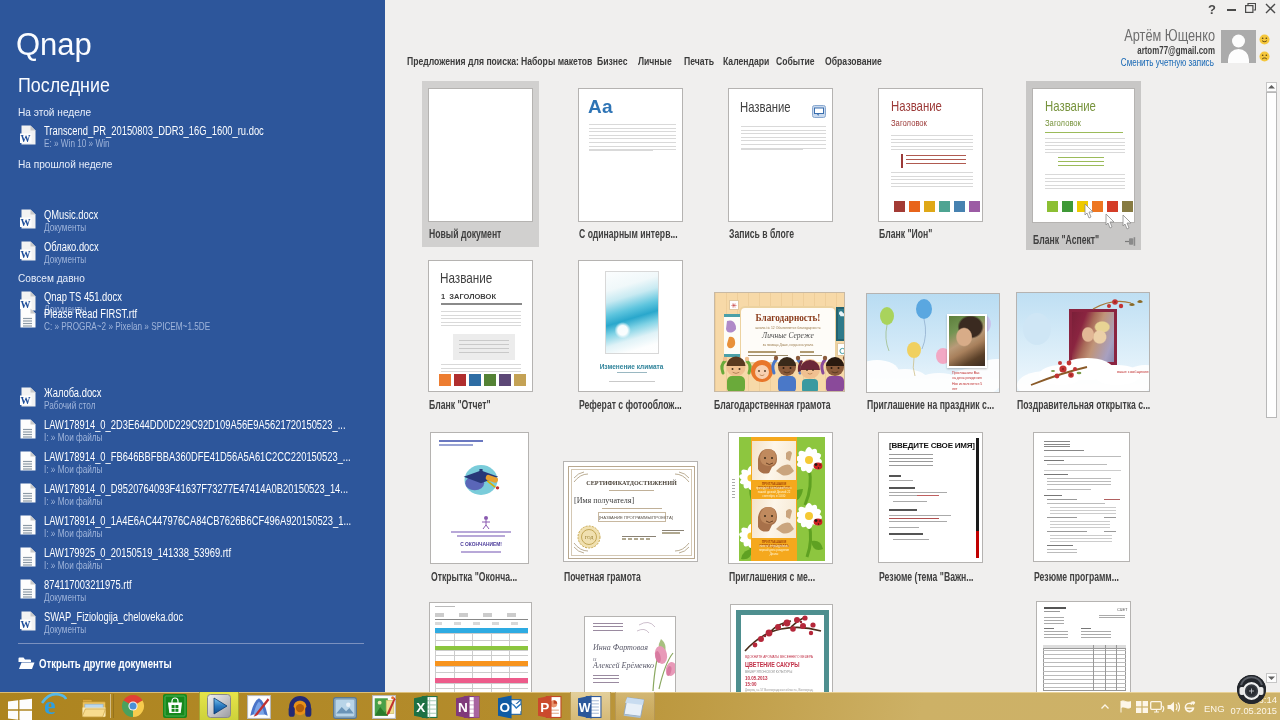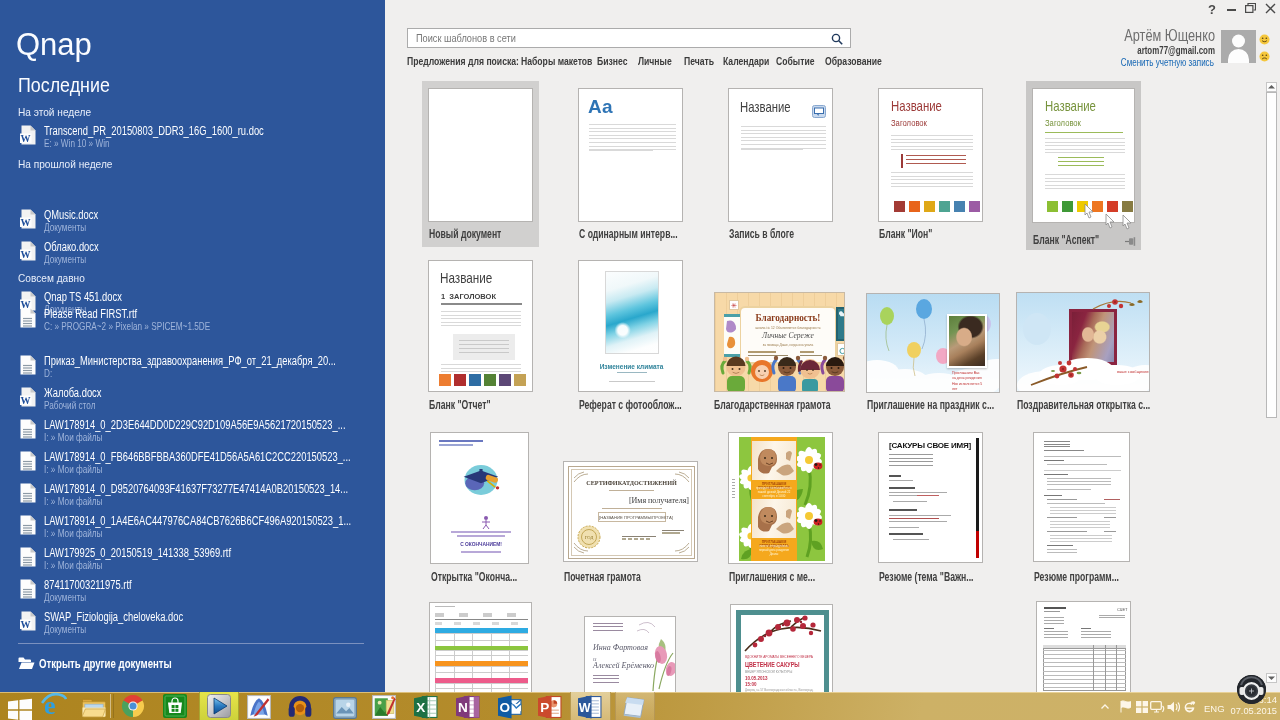--- a/index.html
+++ b/index.html
@@ -58,27 +58,20 @@
   <div id="right"></div>
   <div class="abs" style="left:1208px;top:2px;font-size:13px;font-weight:bold;color:#4a4a4a;">?</div>
   <div class="abs" style="left:1227px;top:9px;width:9px;height:2px;background:#4a4a4a;"></div>
   <svg class="abs" style="left:1245px;top:3px;" width="11" height="10" viewBox="0 0 11 10">
       <path d="M3 2.5 V0.5 H10.5 V7 H8.5" fill="none" stroke="#4a4a4a" stroke-width="1.2"></path>
       <rect x="0.6" y="2.6" width="7.3" height="6.8" fill="#f0efee" stroke="#4a4a4a" stroke-width="1.2"></rect>
     </svg>
   <svg class="abs" style="left:1265px;top:3px;" width="11" height="11" viewBox="0 0 11 11">
       <path d="M1 1 L10 10 M10 1 L1 10" stroke="#4a4a4a" stroke-width="1.4"></path>
     </svg>
-  <div id="searchbox">
-      <div class="ph">Поиск шаблонов в сети</div>
-    <svg style="position:absolute;right:7px;top:4px;" width="12" height="12" viewBox="0 0 12 12">
-        <circle cx="5" cy="5" r="3.6" fill="none" stroke="#20395c" stroke-width="1.4"></circle>
-        <line x1="7.8" y1="7.8" x2="11.2" y2="11.2" stroke="#20395c" stroke-width="1.6"></line>
-      </svg>
-  </div>
   <div class="abs" style="left:407px;top:55px;font-size:11.5px;font-weight:bold;color:#3b3b3b;white-space:nowrap;transform:scaleX(0.75);transform-origin:left center;">Предложения для поиска:</div>
   <div class="abs" style="left:521px;top:55px;font-size:11.5px;font-weight:bold;color:#3b3b3b;white-space:nowrap;transform:scaleX(0.75);transform-origin:left center;">Наборы макетов</div>
   <div class="abs" style="left:597px;top:55px;font-size:11.5px;font-weight:bold;color:#3b3b3b;white-space:nowrap;transform:scaleX(0.75);transform-origin:left center;">Бизнес</div>
   <div class="abs" style="left:638px;top:55px;font-size:11.5px;font-weight:bold;color:#3b3b3b;white-space:nowrap;transform:scaleX(0.75);transform-origin:left center;">Личные</div>
   <div class="abs" style="left:684px;top:55px;font-size:11.5px;font-weight:bold;color:#3b3b3b;white-space:nowrap;transform:scaleX(0.75);transform-origin:left center;">Печать</div>
   <div class="abs" style="left:723px;top:55px;font-size:11.5px;font-weight:bold;color:#3b3b3b;white-space:nowrap;transform:scaleX(0.75);transform-origin:left center;">Календари</div>
   <div class="abs" style="left:776px;top:55px;font-size:11.5px;font-weight:bold;color:#3b3b3b;white-space:nowrap;transform:scaleX(0.75);transform-origin:left center;">Событие</div>
   <div class="abs" style="left:825px;top:55px;font-size:11.5px;font-weight:bold;color:#3b3b3b;white-space:nowrap;transform:scaleX(0.75);transform-origin:left center;">Образование</div>
   <div id="acc-name">Артём Ющенко</div>
   <div id="acc-mail">artom77@gmail.com</div>
@@ -154,34 +147,20 @@
           <path d="M10.5 0.5 V5.5 H15.5 Z" fill="#c9c9c9"></path>
           <g stroke="#8d9aa6" stroke-width="1.2">
             <line x1="3" y1="10.5" x2="12" y2="10.5"></line>
             <line x1="3" y1="13" x2="12" y2="13"></line>
             <line x1="3" y1="15.5" x2="12" y2="15.5"></line>
             <line x1="3" y1="18" x2="12" y2="18"></line>
           </g>
         </svg>
         <div class="ftitle">Please Read FIRST.rtf</div>
         <div class="fsub">C: » PROGRA~2 » Pixelan » SPICEM~1.5DE</div>
-      </div>
-    <div class="entry" style="top:354px;">
-        <svg class="icon-txt" viewBox="0 0 16 20">
-          <path d="M0.5 0.5 H10.5 L15.5 5.5 V19.5 H0.5 Z" fill="#fdfdfd"></path>
-          <path d="M10.5 0.5 V5.5 H15.5 Z" fill="#c9c9c9"></path>
-          <g stroke="#8d9aa6" stroke-width="1.2">
-            <line x1="3" y1="10.5" x2="12" y2="10.5"></line>
-            <line x1="3" y1="13" x2="12" y2="13"></line>
-            <line x1="3" y1="15.5" x2="12" y2="15.5"></line>
-            <line x1="3" y1="18" x2="12" y2="18"></line>
-          </g>
-        </svg>
-        <div class="ftitle">Приказ_Министерства_здравоохранения_РФ_от_21_декабря_20...</div>
-        <div class="fsub">D:</div>
       </div>
     <div class="entry" style="top:386px;">
         <svg class="icon-doc" viewBox="0 0 16 20">
           <path d="M1.5 0.5 H10.5 L15.5 5.5 V19.5 H1.5 Z" fill="#f2f2f2"></path>
           <path d="M10.5 0.5 V5.5 H15.5 Z" fill="#c9c9c9"></path>
           <rect x="0" y="8.5" width="11.5" height="9.5" fill="#fdfdfd"></rect>
           <text x="0.6" y="17" font-size="10" font-weight="bold" fill="#1f4e9a" font-family="Liberation Serif">W</text>
         </svg>
         <div class="ftitle">Жалоба.docx</div>
         <div class="fsub">Рабочий стол</div>
@@ -576,21 +555,21 @@
     <div class="abs" style="left:4px;top:4px;width:127px;height:93px;border:1px solid #b8a890;"></div>
     <div class="abs" style="left:7px;top:7px;width:121px;height:87px;border:1px solid #d4c8b4;"></div>
     <svg class="abs" style="left:8px;top:8px;" width="119" height="85" viewBox="0 0 119 85" fill="none" stroke="#a89878" stroke-width="0.8">
       <path d="M2 12 q6 -8 14 -8 M2 8 q4 -5 10 -6"></path>
         <path d="M117 12 q-6 -8 -14 -8 M117 8 q-4 -5 -10 -6"></path>
       <path d="M2 73 q6 8 14 8 M2 77 q4 5 10 6"></path>
         <path d="M117 73 q-6 8 -14 8 M117 77 q-4 5 -10 6"></path>
     </svg>
     <div class="abs" style="left:10px;top:17px;width:115px;text-align:center;font-size:7px;font-weight:bold;letter-spacing:0px;color:#4a4238;transform:scaleX(0.88);transform-origin:center;font-family:'Liberation Serif',serif;">СЕРТИФИКАТДОСТИЖЕНИЙ</div>
     <div class="abs" style="left:45px;top:28px;width:45px;height:1px;background:#c0b098;"></div>
-    <div class="abs" style="left:10px;top:34px;width:115px;text-align:right;font-size:8px;color:#3a3a3a;font-family:'Liberation Serif',serif;">[Имя получателя]</div>
+    <div class="abs" style="left:10px;top:34px;width:115px;text-align:left;font-size:8px;color:#3a3a3a;font-family:'Liberation Serif',serif;">[Имя получателя]</div>
     <div class="abs" style="left:38px;top:46px;width:60px;height:1px;background:#c0b098;"></div>
     <div class="abs" style="left:34px;top:50px;width:68px;text-align:center;font-size:4.2px;color:#5a5248;border:1px solid #c8b8a0;padding:1.5px 0;white-space:nowrap;">[НАЗВАНИЕ ПРОГРАММЫ/ПРОЕКТА]</div>
     <svg class="abs" style="left:12px;top:62px;" width="26" height="26" viewBox="0 0 26 26">
       <circle cx="13" cy="13" r="11" fill="#f0e0b0" stroke="#c8a850" stroke-width="1" stroke-dasharray="2 1.2"></circle>
       <circle cx="13" cy="13" r="7.5" fill="none" stroke="#b89840" stroke-width="0.8"></circle>
       <text x="13" y="15" text-anchor="middle" font-size="4.5" fill="#8a7020" font-family="Liberation Serif">ГОД</text>
     </svg>
     <div class="abs" style="left:58px;top:74px;width:34px;height:1px;background:#8a8274;"></div>
     <div class="abs" style="left:58px;top:76px;width:30px;height:2px;background:repeating-linear-gradient(to right,#b0a890 0 4px,rgba(0,0,0,0) 4px 6px);"></div>
     <div class="abs" style="left:98px;top:68px;width:22px;height:1px;background:#8a8274;"></div>
@@ -687,21 +666,21 @@
     </svg>
     <div class="abs" style="left:24px;top:107px;width:42px;text-align:center;font-size:3.4px;font-weight:bold;color:#a84a0a;">ПРИГЛАШАЕМ ОТПРАЗДНОВАТЬ</div>
     <div class="abs" style="left:26px;top:112px;width:38px;text-align:center;font-size:2.8px;color:#fff6d8;line-height:1.4;">вместе отпраздновать первый день рождения Дианы</div>
     <div class="abs" style="left:3px;top:46px;width:3px;height:20px;background:repeating-linear-gradient(to bottom,#aaa 0 1px,rgba(0,0,0,0) 1px 3px);"></div>
   </div>
   <div class="clabel" style="left:729px;top:570px;">Приглашения с ме...</div>
 
   <div class="page" style="left:878px;top:432px;width:105px;height:131px;">
     <div class="abs" style="left:97px;top:5px;width:3px;height:93px;background:#1a1a1a;"></div>
     <div class="abs" style="left:97px;top:98px;width:3px;height:27px;background:#c00000;"></div>
-    <div class="abs" style="left:10px;top:8px;font-size:8px;font-weight:bold;color:#111;letter-spacing:-0.2px;">[САКУРЫ СВОЕ ИМЯ]</div>
+    <div class="abs" style="left:10px;top:8px;font-size:8px;font-weight:bold;color:#111;letter-spacing:-0.2px;">[ВВЕДИТЕ СВОЕ ИМЯ]</div>
     <div class="abs" style="left:10px;top:21px;width:44px;height:14px;background:repeating-linear-gradient(to bottom,#9a9a9a 0 1px,rgba(0,0,0,0) 1px 3.5px);"></div>
     <div class="abs" style="left:10px;top:42px;width:12px;height:1.5px;background:#555;"></div>
     <div class="abs" style="left:10px;top:47px;width:24px;height:1px;background:#aaa;"></div>
     <div class="abs" style="left:10px;top:54px;width:26px;height:1.5px;background:#555;"></div>
     <div class="abs" style="left:10px;top:59px;width:58px;height:1px;background:#aaa;"></div>
     <div class="abs" style="left:10px;top:62px;width:40px;height:1px;background:#aaa;"></div>
     <div class="abs" style="left:38px;top:62px;width:22px;height:1px;background:#c06060;"></div>
     <div class="abs" style="left:14px;top:68px;width:34px;height:1px;background:#aaa;"></div>
     <div class="abs" style="left:10px;top:76px;width:28px;height:1.5px;background:#555;"></div>
     <div class="abs" style="left:10px;top:82px;width:62px;height:1px;background:#aaa;"></div>

